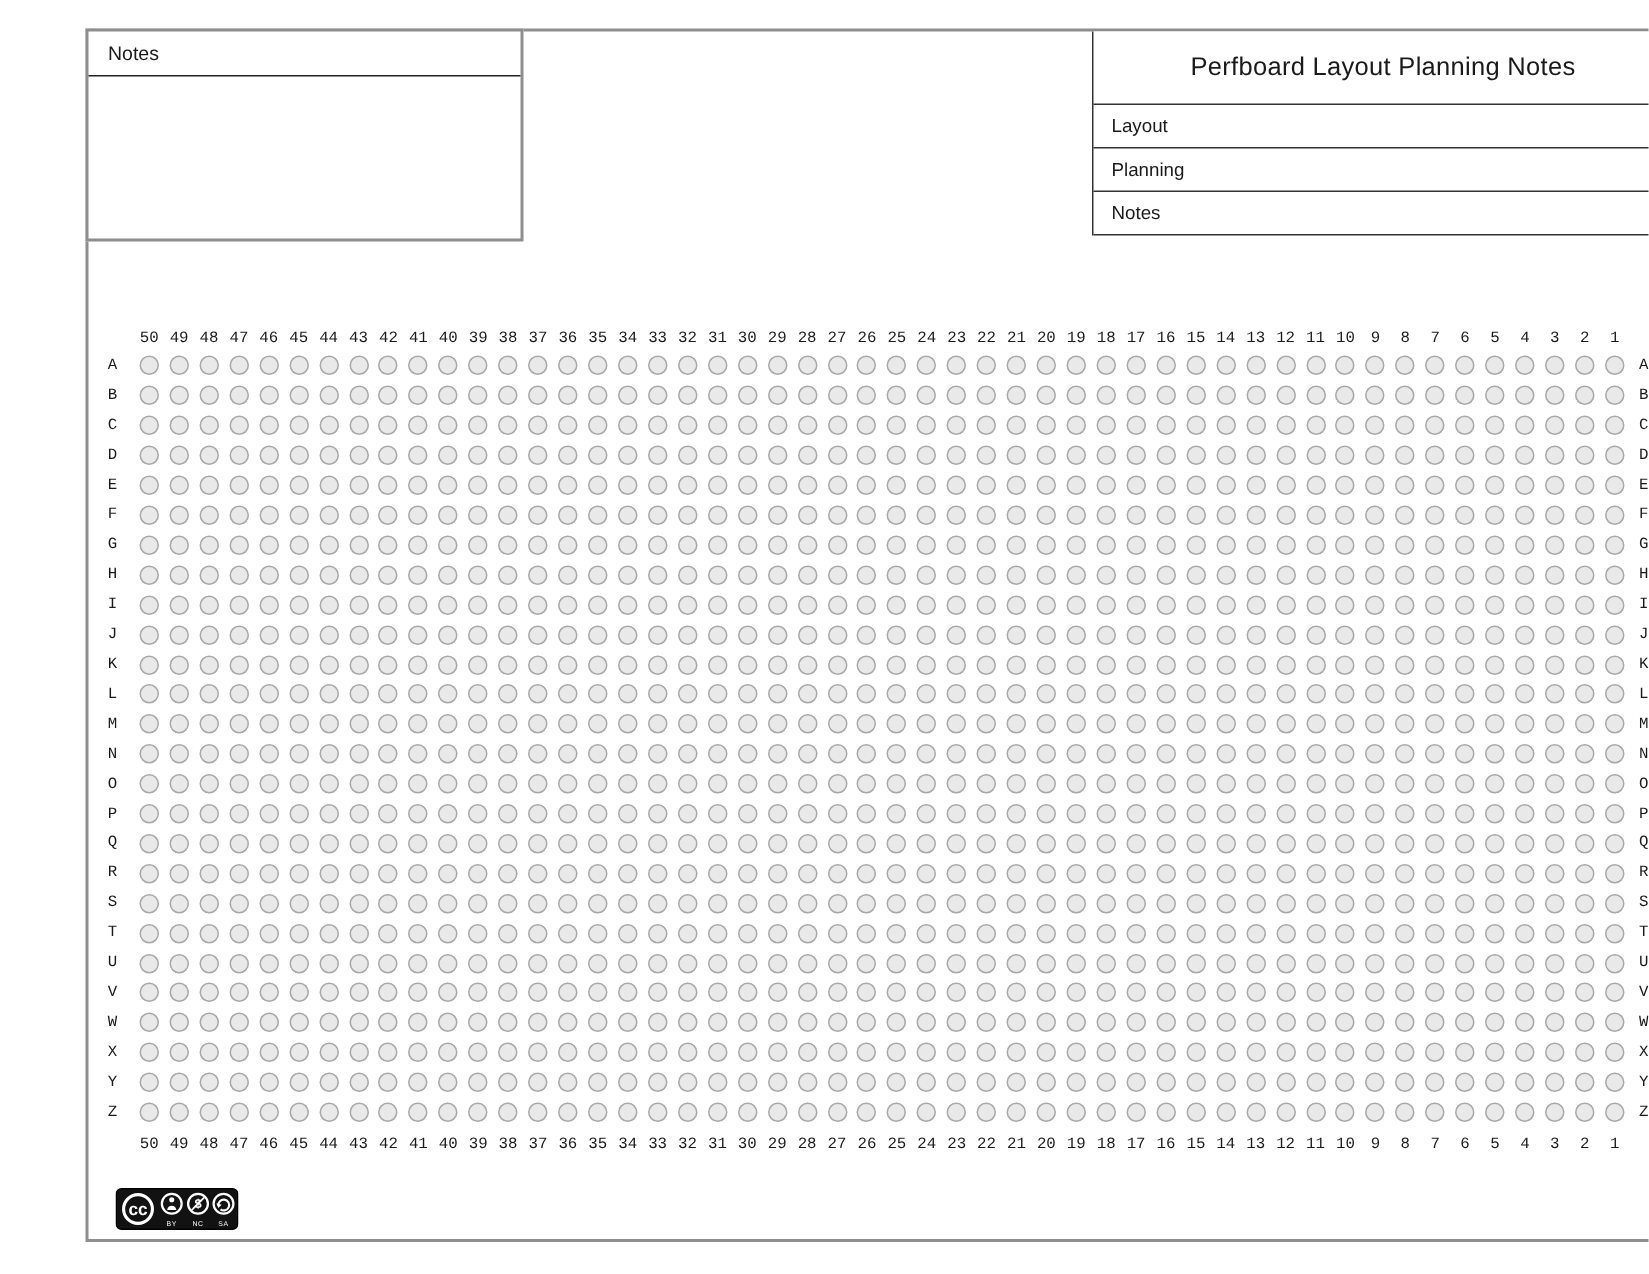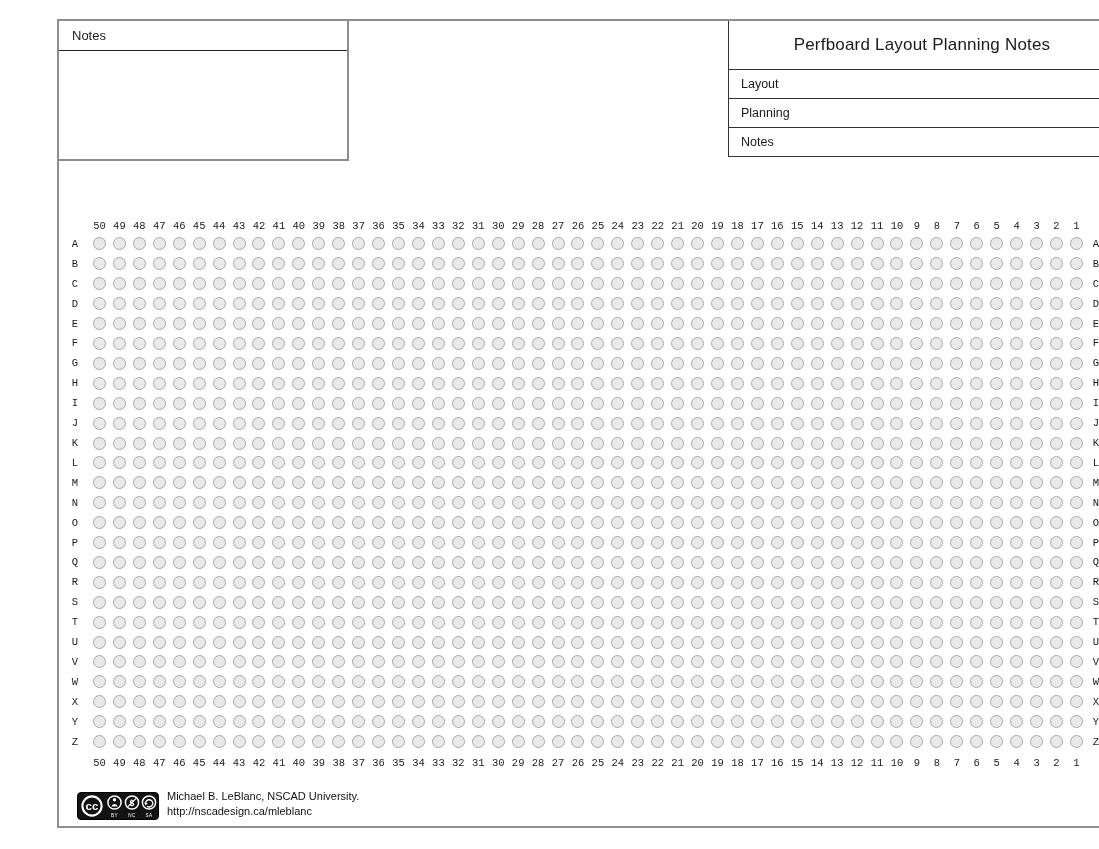--- a/index.html
+++ b/index.html
@@ -1638,19 +1638,15 @@
       <g>
         <circle cx="72" cy="10.5" r="6.6" fill="none" stroke="#fff" stroke-width="1.5"></circle>
         <path d="M68.6 11.8 a3.6 3.6 0 1 1 1.4 2.4" fill="none" stroke="#fff" stroke-width="1.4"></path>
         <path d="M67.2 10.2 l1.4 3.2 l2.2 -2.2 z" fill="#fff"></path>
       </g>
       <text x="37.5" y="25" text-anchor="middle" font-family="Liberation Sans, sans-serif" font-size="4.6" fill="#fff" letter-spacing="0.4">BY</text>
       <text x="55" y="25" text-anchor="middle" font-family="Liberation Sans, sans-serif" font-size="4.6" fill="#fff" letter-spacing="0.4">NC</text>
       <text x="72" y="25" text-anchor="middle" font-family="Liberation Sans, sans-serif" font-size="4.6" fill="#fff" letter-spacing="0.4">SA</text>
     </svg>
 
-    <div class="credit">
-      <div>Michael B. LeBlanc, NSCAD University.</div>
-      <div>http://nscadesign.ca/mleblanc</div>
-    </div>
 
   </div>
 </div>
 
 </body></html>

